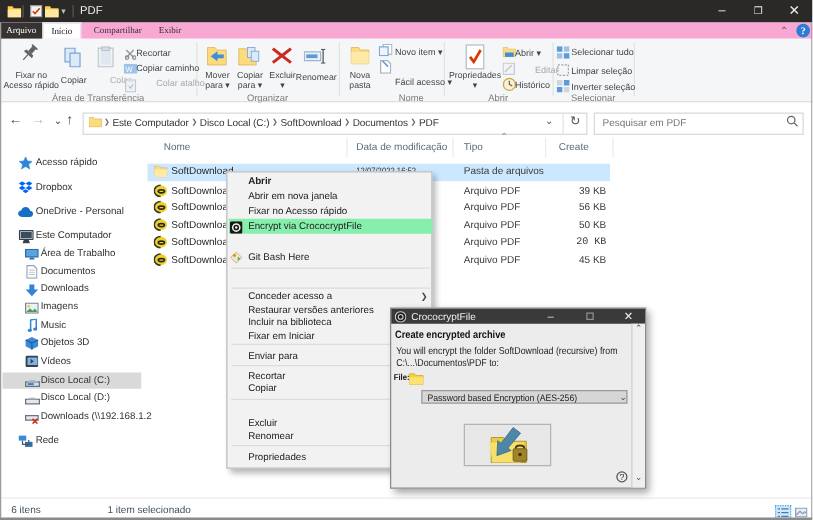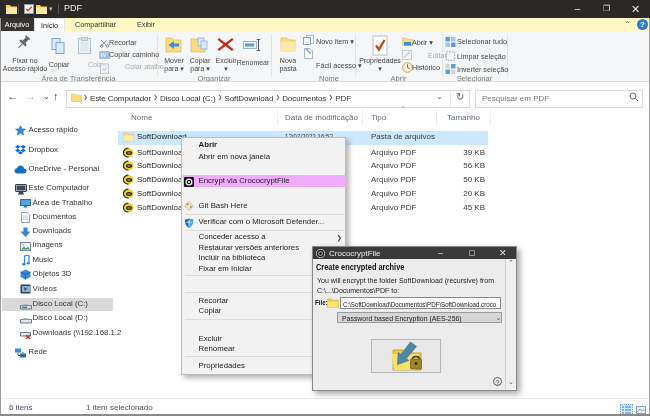--- a/index.html
+++ b/index.html
@@ -5,21 +5,21 @@
 * { margin:0; padding:0; box-sizing:border-box; }
 html,body { width:650px; height:416px; overflow:hidden; }
 body { font-family:"Liberation Sans", sans-serif; position:relative; background:#fff; }
 .abs { position:absolute; }
 .ic { position:absolute; }
 
 #titlebar { left:0; top:0; width:650px; height:18px; background:#2a2928; }
 #titlebar .t { color:#eee; font-size:9px; }
 .winbtn { position:absolute; top:0; height:18px; width:29px; color:#e8e8e8; font-size:10px; text-align:center; line-height:18px; }
 
-#tabrow { left:0; top:18px; width:650px; height:13px; background:#fef9c3; }
+#tabrow { left:0; top:18px; width:650px; height:13px; background:#f9a8d4;font-family:Liberation Serif, serif; }
 .tab { position:absolute; top:0; height:13px; font-size:7.2px; color:#333; line-height:13px; text-align:center; }
 
 #ribbon { left:0; top:31px; width:650px; height:51px; background:#f5f6f7; border-bottom:1px solid #d8d9da; }
 .rsep { position:absolute; top:3px; height:43px; width:1px; background:#e2e3e4; }
 .glabel { position:absolute; top:43px; width:100%; text-align:center; font-size:7.5px; color:#7a7a7a; }
 .bigbtn { position:absolute; text-align:center; font-size:7px; color:#444; line-height:7.5px; }
 .smalltxt { position:absolute; font-size:7.2px; color:#444; white-space:nowrap; }
 .gray { color:#aaa !important;padding-left:16px; }
 
 #addr { left:0; top:82px; width:650px; height:28px; background:#fff; }
@@ -67,21 +67,21 @@
   <div class="abs t" style="left:64px;top:3px">PDF</div>
   <div class="winbtn" style="left:563px;">–</div>
   <div class="winbtn" style="left:592px;font-size:8px;">❐</div>
   <div class="winbtn" style="left:621px;font-size:11px;">✕</div>
 </div>
 
 <div class="abs" id="tabrow">
   <div class="tab" style="left:0;width:34px;background:#363432;color:#fff;">Arquivo</div>
   <div class="tab" style="left:34px;width:31px;background:#fff;border:1px solid #e4e4e4;border-bottom:none;color:#1a1a1a;">Início</div>
   <div class="tab" style="left:75px;width:36px;">Compartilhar</div>
-  <div class="tab" style="left:135px;width:22px;">Exibir</div>
+  <div class="tab" style="left:125px;width:22px;">Exibir</div>
   <div class="abs" style="left:624px;top:2px;font-size:8px;color:#555">⌃</div>
   <div class="abs" style="left:637px;top:1px;width:11px;height:11px;border-radius:50%;background:#2e7cd6;color:#fff;font-size:8px;font-weight:bold;text-align:center;line-height:11px;">?</div>
 </div>
 
 <div class="abs" id="ribbon">
 
   <div class="rsep" style="left:157px"></div>
   <div class="rsep" style="left:271px"></div>
   <div class="rsep" style="left:355px"></div>
   <div class="rsep" style="left:442px"></div>
@@ -330,21 +330,21 @@
 <div class="side" style="left:28.5px;top:347px;">Rede</div>
 
 <div class="colline" style="left:277px"></div>
 <div class="colline" style="left:362px"></div>
 <div class="colline" style="left:436px"></div>
 <div class="colline" style="left:490px"></div>
 <div class="hdr" style="left:131px;top:113px;">Nome</div>
 <div class="hdr" style="left:285px;top:113px;">Data de modificação</div>
 <div class="hdr" style="left:371px;top:113px;">Tipo</div>
 <div class="hdr" style="left:400px;top:105px;color:#8a9097;">⌃</div>
-<div class="hdr" style="left:447px;top:113px;">Tamanho</div>
+<div class="hdr" style="left:447px;top:113px;">Create</div>
 
 <div class="abs" style="left:118px;top:130.5px;width:370px;height:14px;background:#cce8ff;"></div>
 
 <svg class="ic" style="left:123px;top:131.5px" width="11" height="10" viewBox="0 0 11 10">
     <path d="M0.5 1 L4 1 L5 2.2 L10.5 2.2 L10.5 9.5 L0.5 9.5 Z" fill="#fbdb7c" stroke="#d9b45c" stroke-width="0.5"></path>
     <path d="M0.5 3.6 L10.5 3.6 L10.5 9.5 L0.5 9.5 Z" fill="#fde9a8"></path>
   </svg>
 <div class="cell" style="left:137px;top:132px;color:#1e1e1e;">SoftDownload</div>
 <div class="cell" style="left:285px;top:132px;font-size:7.5px;transform:scaleX(0.82);transform-origin:left top;">12/07/2022 16:52</div>
 <div class="cell" style="left:371px;top:132px;">Pasta de arquivos</div>
@@ -380,21 +380,21 @@
 <div class="cell" style="left:435px;top:175px;width:50px;text-align:right;">50 KB</div>
 
 <svg class="ic" style="left:123px;top:188px" width="11" height="11" viewBox="0 0 11 11">
     <ellipse cx="5.5" cy="5.7" rx="5.1" ry="4.5" fill="#ecd02c"></ellipse>
     <path d="M5.5 1.2 A 5.1 4.5 0 0 0 0.4 5.7 A 5.1 4.5 0 0 0 5.5 10.2" fill="none" stroke="#3a3526" stroke-width="1.3"></path>
     <ellipse cx="6.1" cy="6" rx="3.1" ry="1.9" fill="#26231a"></ellipse>
     <rect x="4.5" y="5.5" width="3.2" height="1" rx="0.4" fill="#ecd02c"></rect>
   </svg>
 <div class="cell" style="left:137px;top:189px;color:#1e1e1e;">SoftDownload-nota.pdf</div>
 <div class="cell" style="left:371px;top:189px;">Arquivo PDF</div>
-<div class="cell" style="left:435px;top:189px;width:50px;text-align:right;">20 KB</div>
+<div class="cell" style="left:435px;top:189px;width:50px;text-align:right;font-family:Liberation Mono, monospace;">20 KB</div>
 
 <svg class="ic" style="left:123px;top:202px" width="11" height="11" viewBox="0 0 11 11">
     <ellipse cx="5.5" cy="5.7" rx="5.1" ry="4.5" fill="#ecd02c"></ellipse>
     <path d="M5.5 1.2 A 5.1 4.5 0 0 0 0.4 5.7 A 5.1 4.5 0 0 0 5.5 10.2" fill="none" stroke="#3a3526" stroke-width="1.3"></path>
     <ellipse cx="6.1" cy="6" rx="3.1" ry="1.9" fill="#26231a"></ellipse>
     <rect x="4.5" y="5.5" width="3.2" height="1" rx="0.4" fill="#ecd02c"></rect>
   </svg>
 <div class="cell" style="left:137px;top:203px;color:#1e1e1e;">SoftDownload-texto.pdf</div>
 <div class="cell" style="left:371px;top:203px;">Arquivo PDF</div>
 <div class="cell" style="left:435px;top:203px;width:50px;text-align:right;">45 KB</div>
@@ -416,60 +416,58 @@
 <div class="abs" style="left:649px;top:18px;width:1px;height:397px;background:#9b9b9b;"></div>
 <div class="abs" style="left:0;top:413.5px;width:650px;height:2px;background:#8a8a8a;"></div>
 
 <div class="abs" id="menu">
   <div class="mi" style="top:1px;font-weight:bold;">
       <span class="txt">Abrir</span>
     </div>
   <div class="mi" style="top:13.5px;">
       <span class="txt">Abrir em nova janela</span>
     </div>
-  <div class="mi" style="top:37.5px;height:11.5px;line-height:11.5px;background:#f0abfc;">
+  <div class="mi" style="top:25.1px;">
+      <span class="txt">Fixar no Acesso rápido</span>
+    </div>
+  <div class="mi" style="top:37.5px;height:11.5px;line-height:11.5px;background:#86efac;">
     <svg class="ic" style="left:1.5px;top:1.5px" width="10" height="10" viewBox="0 0 9 9">
         <rect x="0" y="0" width="9" height="9" rx="1.2" fill="#171717"></rect>
         <circle cx="4.5" cy="4.5" r="2.6" fill="none" stroke="#efefef" stroke-width="1.1"></circle>
         <circle cx="4.5" cy="4.5" r="0.9" fill="#efefef"></circle>
       </svg>
     <span class="txt" style="top:0;">Encrypt via CrococryptFile</span>
     </div>
   <div class="mi" style="top:62.2px;">
     <svg class="ic" style="left:1px;top:1.5px" width="10" height="10" viewBox="0 0 10 10">
         <path d="M5 0.5 L9.5 5 L5 9.5 L0.5 5 Z" fill="#efe6cd" stroke="#c4b48e" stroke-width="0.7"></path>
         <circle cx="3.6" cy="3.2" r="1.3" fill="#e8923a"></circle>
         <path d="M6.2 4.4 L8.4 6 L6.2 7.6 Z" fill="#53b04a"></path>
       </svg>
     <span class="txt">Git Bash Here</span>
     </div>
   <div class="msep" style="top:76.5px;"></div>
-  <div class="mi" style="top:78.6px;">
-    <svg class="ic" style="left:1.5px;top:1.5px" width="10" height="10" viewBox="0 0 9 10">
-        <path d="M4.5 0.5 C6 1.3 7.5 1.6 8.7 1.6 C8.7 5.8 7.3 8.4 4.5 9.7 C1.7 8.4 0.3 5.8 0.3 1.6 C1.5 1.6 3 1.3 4.5 0.5 Z" fill="#1565c0"></path>
-        <path d="M4.5 0.5 C6 1.3 7.5 1.6 8.7 1.6 C8.7 5.8 7.3 8.4 4.5 9.7 Z" fill="#42a5f5"></path>
-        <path d="M4.5 2 L4.5 8.4 M1.6 4.2 L7.4 4.2" stroke="#e8f2fc" stroke-width="0.8"></path>
-      </svg>
-    <span class="txt">Verificar com o Microsoft Defender...</span>
-    </div>
   <div class="msep" style="top:92.5px;"></div>
   <div class="mi" style="top:93.8px;">
       <span class="txt">Conceder acesso a</span>
       <span style="position:absolute;left:154px;top:1px;font-size:6.5px;color:#444;">❯</span>
     </div>
   <div class="mi" style="top:104.9px;">
       <span class="txt">Restaurar versões anteriores</span>
     </div>
   <div class="mi" style="top:114.7px;">
       <span class="txt">Incluir na biblioteca</span>
     </div>
   <div class="mi" style="top:125px;">
       <span class="txt">Fixar em Iniciar</span>
     </div>
   <div class="msep" style="top:137.8px;"></div>
+  <div class="mi" style="top:141.3px;">
+      <span class="txt">Enviar para</span>
+    </div>
   <div class="msep" style="top:154.5px;"></div>
   <div class="mi" style="top:157.7px;">
       <span class="txt">Recortar</span>
     </div>
   <div class="mi" style="top:167.9px;">
       <span class="txt">Copiar</span>
     </div>
   <div class="msep" style="top:181.1px;"></div>
   <div class="mi" style="top:195.2px;">
       <span class="txt">Excluir</span>
@@ -496,23 +494,20 @@
 
   <div class="abs" style="left:3px;top:15px;font-size:8.5px;font-weight:bold;color:#111;white-space:nowrap;transform:scaleX(0.87);transform-origin:left top;">Create encrypted archive</div>
   <div class="abs" style="left:4px;top:29px;font-size:8px;color:#222;white-space:nowrap;transform:scaleX(0.88);transform-origin:left top;">You will encrypt the folder SoftDownload (recursive) from</div>
   <div class="abs" style="left:4px;top:38.6px;font-size:8px;color:#222;white-space:nowrap;transform:scaleX(0.88);transform-origin:left top;">C:\...\Documentos\PDF to:</div>
 
   <div class="abs" style="left:2px;top:52px;font-size:6.8px;font-weight:bold;color:#111;transform:scaleX(0.9);transform-origin:left top;">File:</div>
   <svg class="ic" style="left:14px;top:50.5px" width="12" height="10" viewBox="0 0 12 10">
       <path d="M0.5 1 L4.5 1 L5.5 2.4 L11.5 2.4 L11.5 9.5 L0.5 9.5 Z" fill="#f5d438" stroke="#c9a92c" stroke-width="0.6"></path>
       <path d="M0.5 3.8 L11.5 3.8 L11.5 9.5 L0.5 9.5 Z" fill="#fbe272"></path>
     </svg>
-  <div class="abs" style="left:27px;top:50px;width:161px;height:11.5px;background:#fff;border:1px solid #8a8a8a;overflow:hidden;">
-    <div class="abs" style="left:2px;top:1.5px;font-size:7.5px;color:#111;white-space:nowrap;transform:scaleX(0.82);transform-origin:left top;">C:\SoftDownload\Documentos\PDF\SoftDownload.croco</div>
-  </div>
   <div class="abs" style="left:23.5px;top:64.5px;width:165px;height:11.5px;background:#d6d6d6;border:1px solid #9a9a9a;">
     <div class="abs" style="left:4px;top:1.5px;font-size:7.5px;color:#1a1a1a;white-space:nowrap;transform:scaleX(0.92);transform-origin:left top;">Password based Encryption (AES-256)</div>
     <div class="abs" style="left:158px;top:1px;font-size:7px;color:#444;">⌄</div>
   </div>
 
   <div class="abs" style="left:58px;top:92px;width:70px;height:34px;background:#e7e7e7;border:1px solid #b4b4b4;">
     <svg class="ic" style="left:17px;top:1px" width="36" height="32" viewBox="0 0 36 32">
       <path d="M4 9 L14 9 L16 12 L32 12 L32 29 L4 29 Z" fill="#e9cb45" stroke="#b89a2a" stroke-width="0.8"></path>
       <path d="M2.5 13 L30 13 L27.5 29 L5 29 Z" fill="#f6e06a"></path>
       <path d="M21.5 1 L27.5 5.5 L17.3 17.5 L19.9 19.4 L8.5 23.5 L9.2 11.6 L11.8 13.5 Z" fill="#4e86a8" stroke="#3a6a88" stroke-width="0.6"></path>

